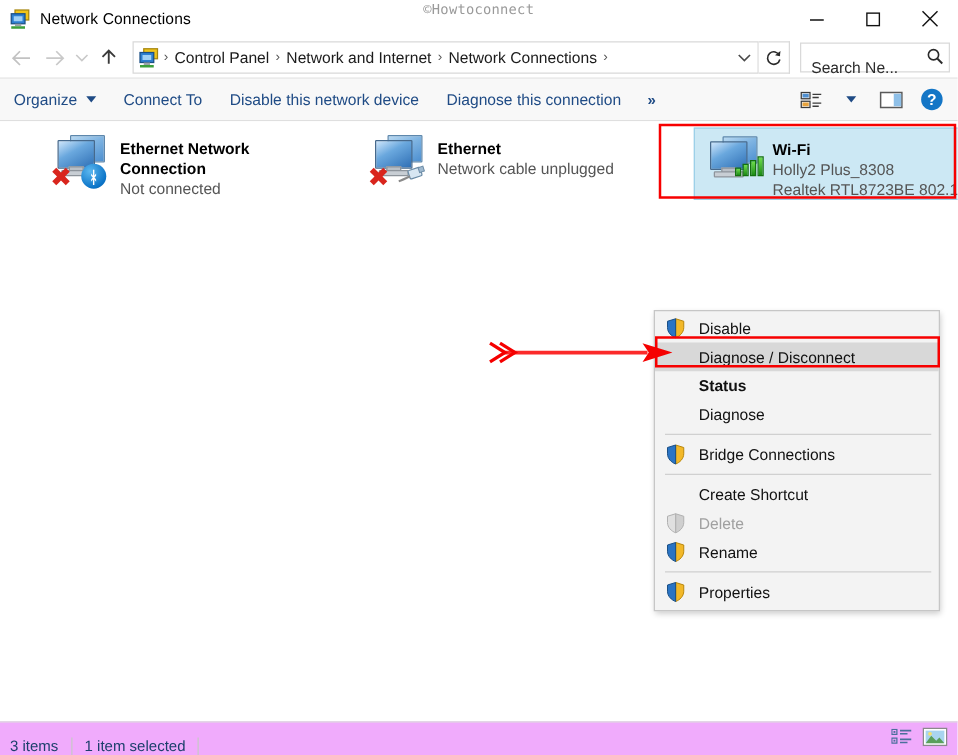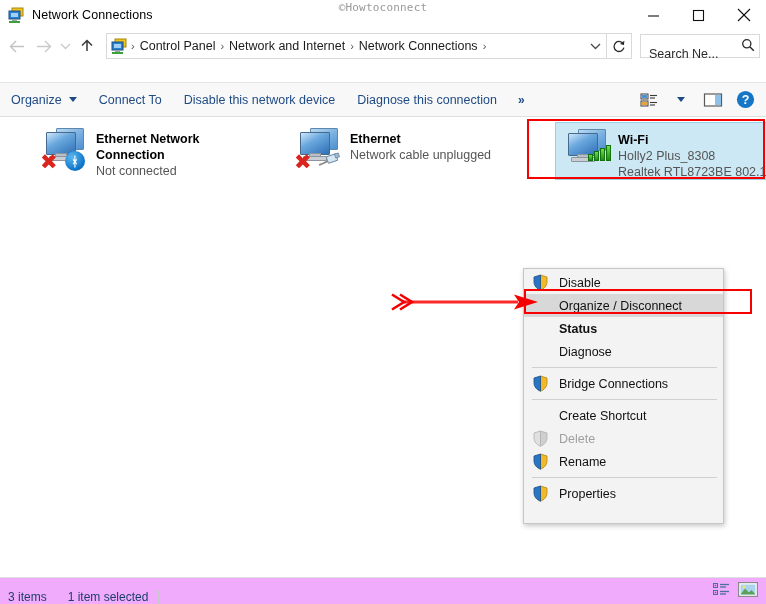--- a/index.html
+++ b/index.html
@@ -113,21 +113,20 @@
   .searchbox .sp { flex:1 1 auto; font-size:12.5px; color:#2b2b2b; white-space:nowrap;margin-top:16px;}
 
   
   .cmdbar {
     height: 33px; flex: 0 0 33px;
     background: #f8f8f8;
     border-top: 1px solid #e6e6e6;
     border-bottom: 1px solid #dfdfdf;
     display: flex; align-items: center;
     position: relative;
-    margin-top: 20px;
   }
   .cmditem {
     font-size: 12.5px; color: #1f4b85;
     padding: 0 11px; height: 26px;
     display:flex; align-items:center;
     white-space: nowrap;
   }
   .cmditem .tri {
     margin-left: 7px;
     border-left: 4px solid transparent;
@@ -230,25 +229,25 @@
   .bars i {
     display:block; width: 3px;
     background: linear-gradient(180deg,#6fdf4d,#1d8c16);
     border: 1px solid #14710f;
   }
 
   
   .ctxmenu {
     position: absolute;
     left: 523px; top: 151px;
-    width: 201px;
+    width: 229px;
     background: #f3f3f3;
     border: 1px solid #c6c6c6;
     box-shadow: 1px 2px 5px rgba(0,0,0,.22);
-    padding: 2px 0 18px 0;
+    padding: 2px 0 3px 0;
     box-sizing: border-box;
     z-index: 20;
   }
   .mi {
     height: 23px;
     display:flex; align-items:center;
     padding-left: 8px;
     font-size: 12.5px; color: #111;
     position: relative;
   }
@@ -509,21 +508,21 @@
           <span class="shield">
     <svg width="17" height="17" viewBox="0 0 17 17">
       <path d="M8.5 1 L15 3 V8 C15 12 11.8 15 8.5 16.2 Z" fill="#f2b829" stroke="#b8860b" stroke-width="0.8"></path>
       <path d="M8.5 1 L2 3 V8 C2 12 5.2 15 8.5 16.2 Z" fill="#2a74c4" stroke="#1a4f85" stroke-width="0.8"></path>
     </svg>
           </span>
           <span>Disable</span>
         </div>
         <div class="mi highlight">
           <span class="noshield"></span>
-          <span>Organize / Disconnect</span>
+          <span>Diagnose / Disconnect</span>
         </div>
         <div class="mi bold">
           <span class="noshield"></span>
           <span>Status</span>
         </div>
         <div class="mi">
           <span class="noshield"></span>
           <span>Diagnose</span>
         </div>
         <div class="mdiv"></div>

